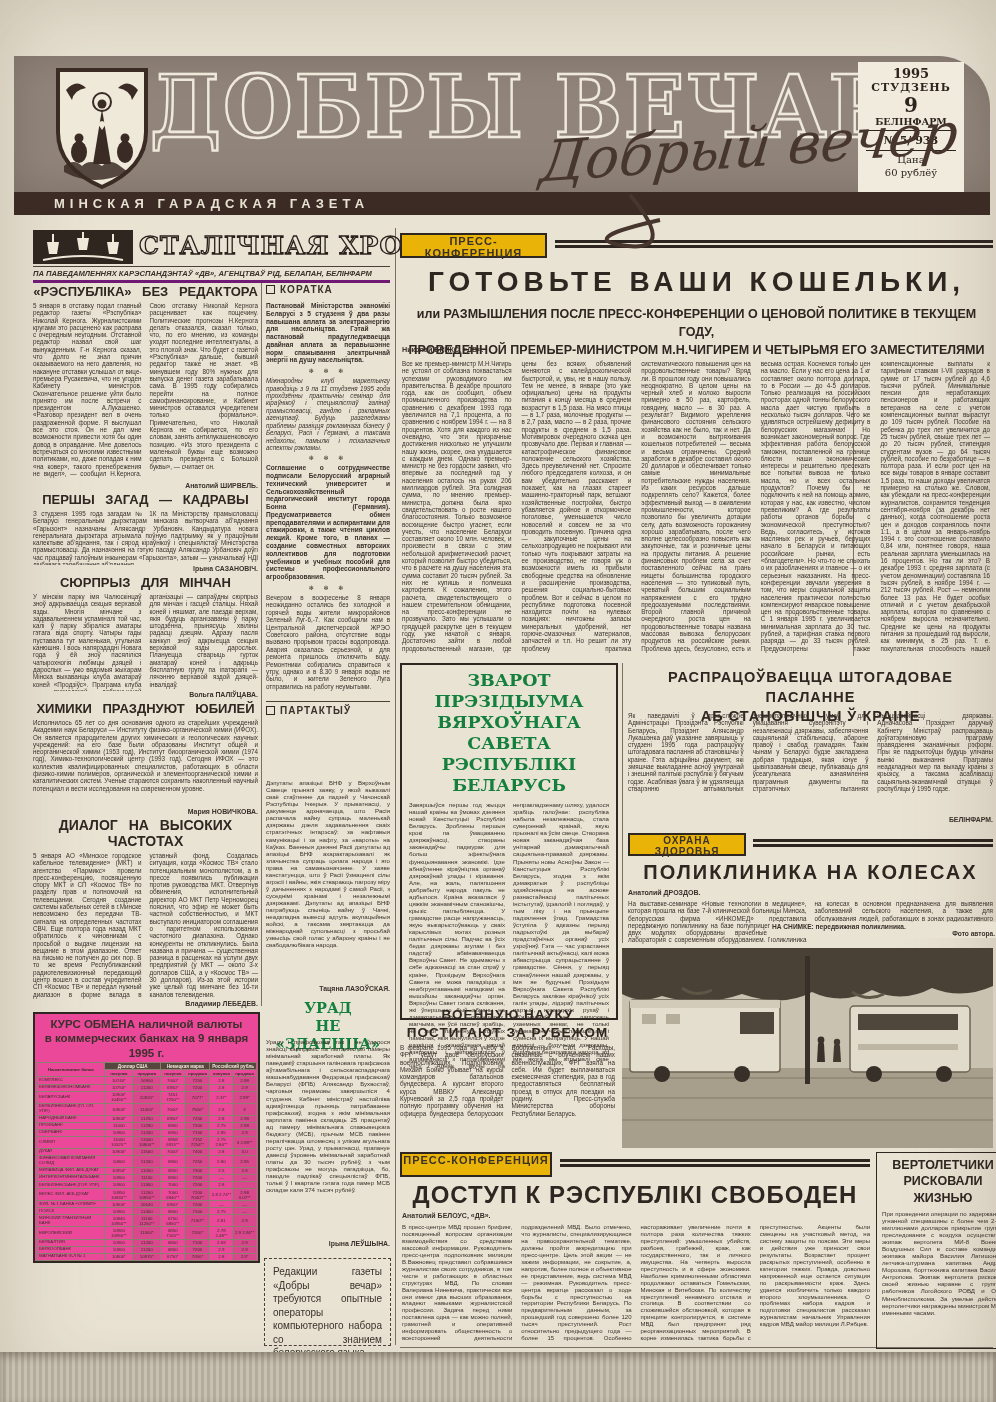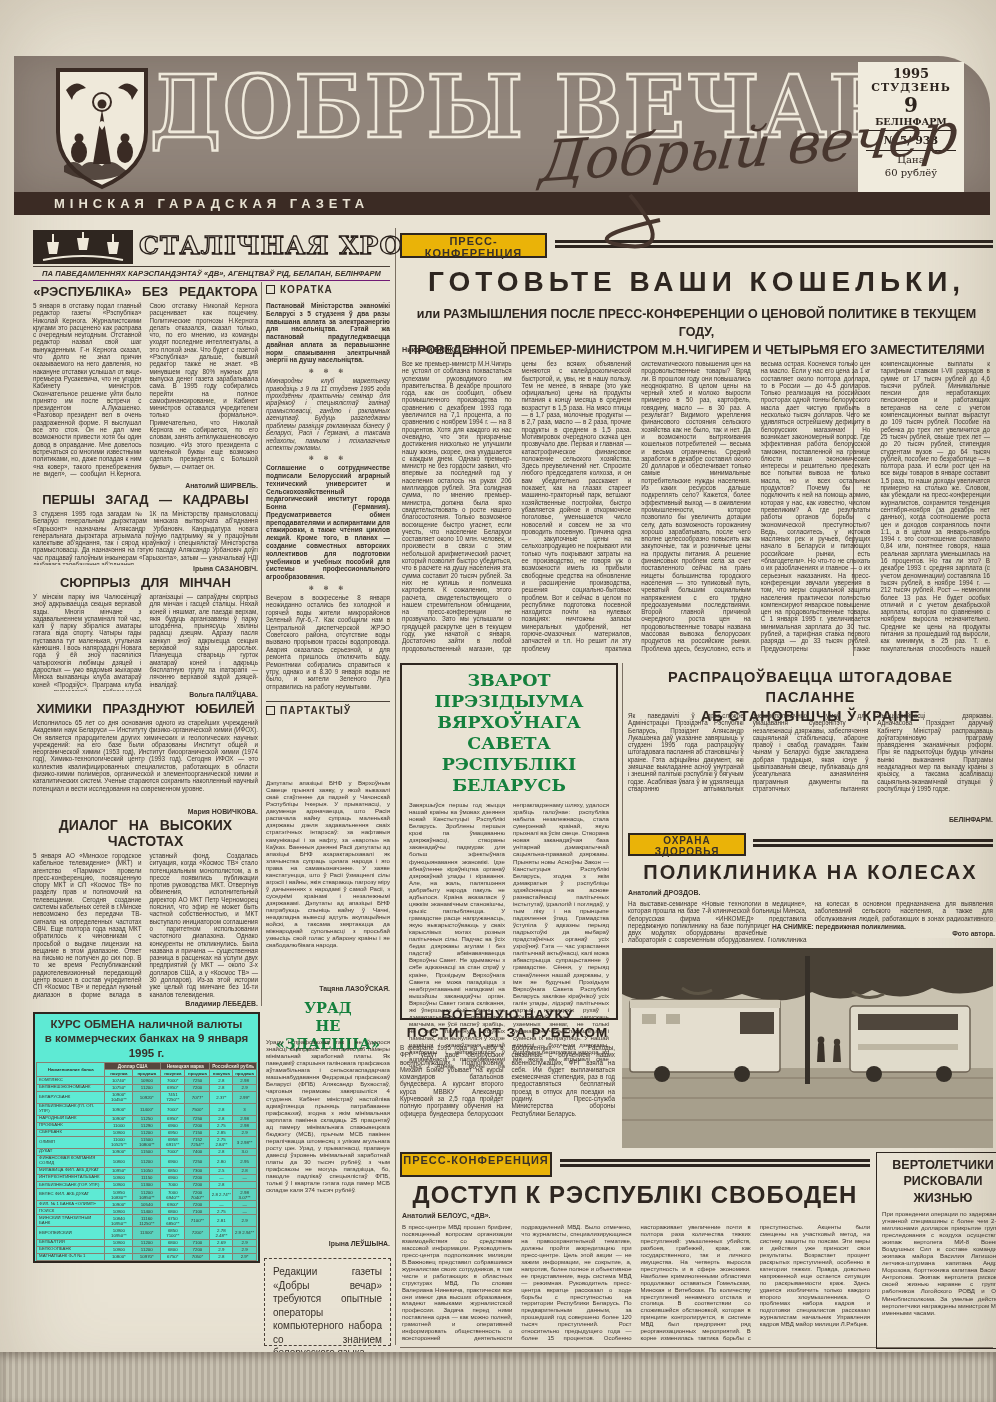--- a/index.html
+++ b/index.html
@@ -42,33 +42,33 @@
   .dblrule{height:8px;border-top:3px solid #2e2620;border-bottom:3px solid #2e2620;box-sizing:border-box;}
   .vrule{width:1px;background:#7a6f62;}
   .hrule{height:1px;background:#7a6f62;}
   
   .chron-head{left:33px;top:230px;width:357px;height:34px;}
   .chron-icon{position:absolute;left:0;top:0;width:100px;height:34px;background:#2f2620;}
   .chron-title{position:absolute;left:106px;top:1px;width:251px;font-family:"DejaVu Serif",serif;
                font-weight:bold;font-size:25px;letter-spacing:1px;color:#e9e3d4;
                -webkit-text-fill-color:transparent;-webkit-text-stroke:1.3px #2a211c;white-space:nowrap;}
   .chron-kicker{left:33px;top:266px;width:357px;font-size:7.6px;font-weight:bold;font-style:italic;
-                text-align:center;border-top:1px solid #4a4038;border-bottom:1px solid #701a75;padding:2px 0;}
+                border-top:1px solid #4a4038;border-bottom:3px solid #701a75;padding:2px 0;}
   
   .art{display:flex;flex-direction:column;}
   .art .hd{font-weight:bold;font-size:13px;text-align:center;word-spacing:7px;margin-bottom:3px;color:#2e2620;}
   .art .bt{flex:1;}
   .brief-sep{text-align:center;font-size:6px;letter-spacing:4px;margin:3px 0;}
   .brief{font-size:6.3px;line-height:1.18;text-align:justify;margin-bottom:2px;}
   .brief.bold{font-weight:bold;font-size:6.6px;}
   .brief.italic{font-style:italic;}
   .boxlabel{font-weight:bold;font-size:10px;letter-spacing:1px;}
   .sq{display:inline-block;width:7px;height:7px;border:1.4px solid #2e2620;margin-right:5px;vertical-align:-1px;}
   
-  .xbox{left:33px;top:1012px;width:227px;height:251px;border:2px solid #2e2620;background:#5eead4;box-sizing:border-box;overflow:hidden;}
+  .xbox{left:33px;top:1012px;width:227px;height:251px;border:2px solid #2e2620;background:#ec4899;box-sizing:border-box;overflow:hidden;}
   .xtitle{font-size:11.5px;font-weight:bold;text-align:center;line-height:1.25;padding:3px 2px 2px;}
   table.xt{border-collapse:collapse;width:99%;margin:0 auto;}
   table.xt td,table.xt th{border:0.5px solid #8a7f71;font-size:4.4px;line-height:1.15;text-align:center;padding:0.5px 1px;color:#39312a;}
   table.xt th.grp{background:#57463e;color:#efe9db;font-size:4.6px;}
   table.xt td.bank{text-align:left;font-size:4.3px;text-transform:uppercase;padding-left:2px;}
   table.xt td.shade{background:rgba(90,70,55,.13);}
   table.xt td.note{font-size:4.3px;font-style:italic;}
   .xfoot{font-size:4.6px;line-height:1.3;padding:2px 3px 1px;text-align:left;}
   .xfoot .fsq{display:inline-block;width:4px;height:4px;background:#57463e;margin-right:2px;}
   table.xnat{border-collapse:collapse;width:99%;margin:0 auto;}

